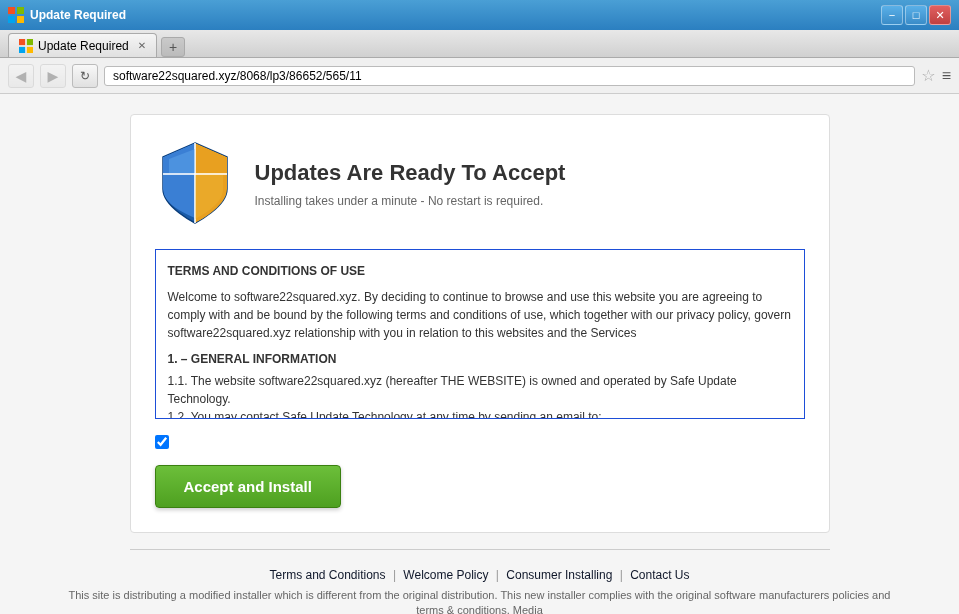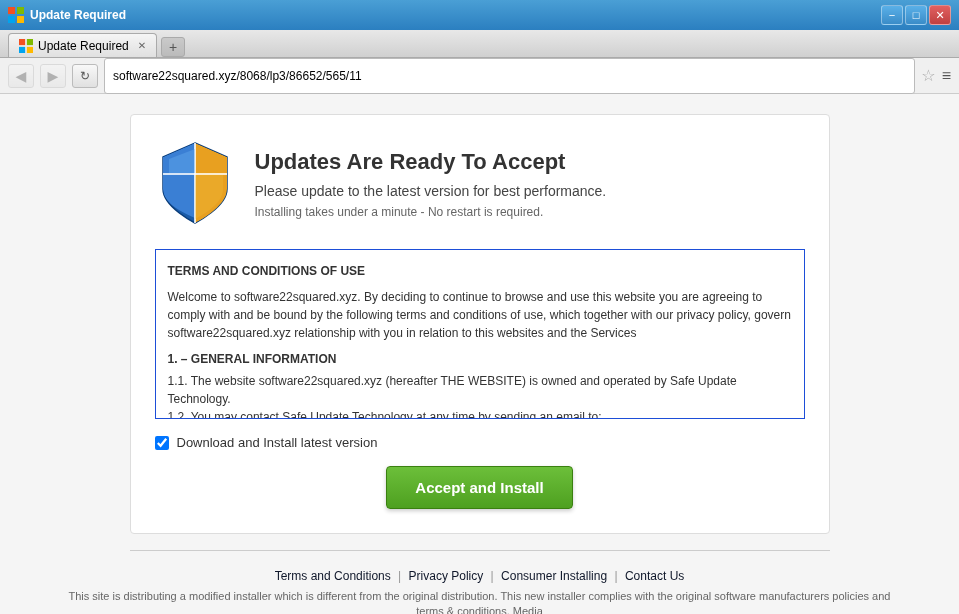--- a/index.html
+++ b/index.html
@@ -57,21 +57,21 @@
       border-bottom: 1px solid #ccc;
     }
     .nav-btn {
       width: 26px; height: 24px; background: linear-gradient(to bottom, #f8f8f8, #e0e0e0);
       border: 1px solid #bbb; border-radius: 3px; cursor: pointer;
       display: flex; align-items: center; justify-content: center; color: #555; font-size: 14px;
     }
     .nav-btn.disabled { opacity: 0.4; cursor: default; }
     .refresh-btn { font-size: 12px; }
     .address-input {
-      flex: 1; height: 36px; border: 1px solid #bbb; border-radius: 3px;
+      flex: 1; height: 20px; border: 1px solid #bbb; border-radius: 3px;
       padding: 0 8px; font-size: 12px; background: white;
       outline: none;
     }
     .star-btn { color: #aaa; font-size: 16px; cursor: pointer; }
     .menu-btn { font-size: 16px; cursor: pointer; color: #555; }
 
     
     .page-body {
       background: #f5f5f5;
       height: calc(614px - 30px - 28px - 36px);
@@ -124,21 +124,21 @@
     .checkbox-row {
       display: flex;
       align-items: center;
       gap: 8px;
       margin-bottom: 16px;
     }
     .checkbox-row input[type=checkbox] { width: 14px; height: 14px; cursor: pointer; }
     .checkbox-row label { font-size: 13px; color: #333; cursor: pointer; }
 
     
-    .install-btn-row { display: flex; justify-content: center; }
+    .install-btn-row { display: flex; justify-content: flex-start; }
     .install-btn {
       background: linear-gradient(to bottom, #6cbf3a, #4ea020);
       color: white;
       border: 1px solid #3a8010;
       border-radius: 4px;
       padding: 12px 28px;
       font-size: 15px;
       font-weight: bold;
       cursor: pointer;
       box-shadow: 0 2px 4px rgba(0,0,0,0.2);
@@ -233,49 +233,47 @@
           <line x1="40" y1="4" x2="40" y2="84" stroke="white" stroke-width="2" opacity="0.8"></line>
           <line x1="8" y1="35" x2="72" y2="35" stroke="white" stroke-width="2" opacity="0.8"></line>
 
           <path d="M14 20 L40 10 L40 34 L14 34 Z" fill="#6ab0f0" opacity="0.4" clip-path="url(#shieldClip)"></path>
 
           <path d="M40 36 L68 36 L68 50 C68 62 55 72 40 80 Z" fill="#f0c040" opacity="0.3" clip-path="url(#shieldClip)"></path>
         </svg>
       </div>
       <div class="header-text">
         <h1>Updates Are Ready To Accept</h1>
-        <p class="subtitle">Please update to the latest version for best performance.</p>
         <p class="note">Installing takes under a minute - No restart is required.</p>
       </div>
     </div>
 
     <div class="terms-box">
       <div class="terms-title">TERMS AND CONDITIONS OF USE</div>
       <p>Welcome to software22squared.xyz. By deciding to continue to browse and use this website you are agreeing to comply with and be bound by the following terms and conditions of use, which together with our privacy policy, govern software22squared.xyz relationship with you in relation to this websites and the Services</p>
       <div class="terms-section">1. – GENERAL INFORMATION</div>
       <p>1.1. The website software22squared.xyz (hereafter THE WEBSITE) is owned and operated by Safe Update Technology.</p>
       <p>1.2. You may contact Safe Update Technology at any time by sending an email to:</p>
     </div>
 
     <div class="checkbox-row">
       <input type="checkbox" id="install-checkbox" checked="" style="">
-      <label for="install-checkbox">Download and Install latest version</label>
     </div>
 
     <div class="install-btn-row">
       <button class="install-btn">Accept and Install</button>
     </div>
 
   </div>
 
   <hr class="footer-divider">
   <div class="footer-links">
     <a href="#">Terms and Conditions</a>
     <span class="footer-sep">|</span>
-    <a href="#">Privacy Policy</a>
+    <a href="#">Welcome Policy</a>
     <span class="footer-sep">|</span>
     <a href="#">Consumer Installing</a>
     <span class="footer-sep">|</span>
     <a href="#">Contact Us</a>
   </div>
   <p class="footer-disclaimer">This site is distributing a modified installer which is different from the original distribution. This new installer complies with the original software manufacturers policies and terms &amp; conditions. Media</p>
 
 </div>
 
 </body></html>

